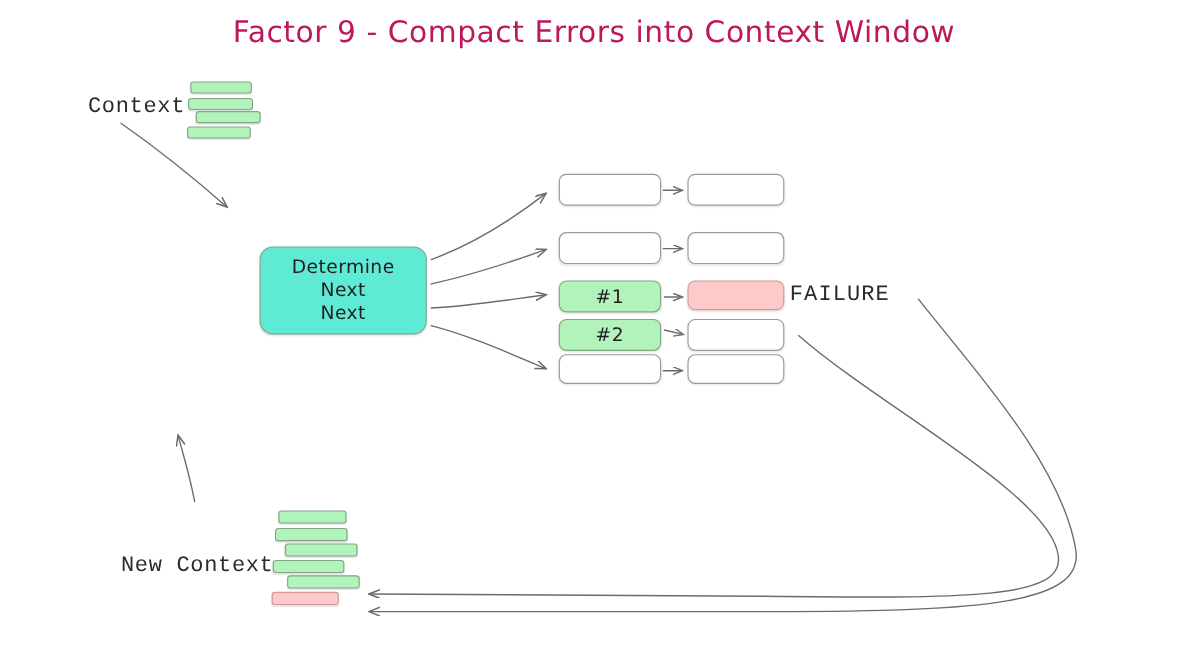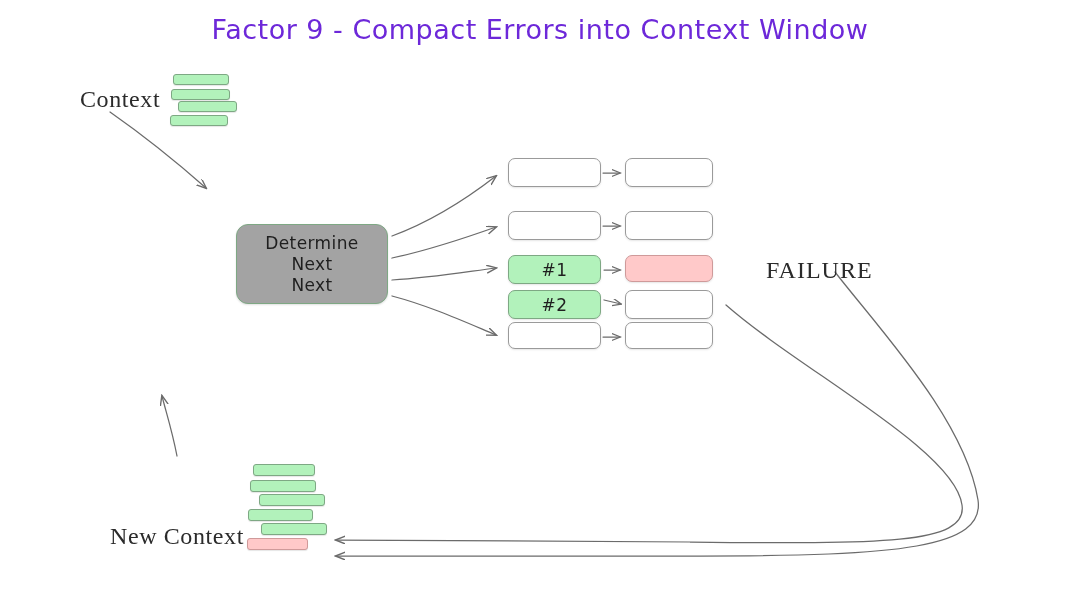--- a/index.html
+++ b/index.html
@@ -10,33 +10,33 @@
     overflow:hidden;
     position:relative;
   }
   #canvas{position:absolute;inset:0;width:1080px;height:608px;}
   .svg-layer{position:absolute;left:0;top:0;width:1080px;height:608px;pointer-events:none;}
 
   .title{
     position:absolute;
     left:0;top:14px;width:1080px;
     text-align:center;
-    color:#6d28d9;
+    color:#be185d;
     font-family:"DejaVu Sans", sans-serif;
     font-size:27px;
     font-weight:400;
     letter-spacing:0.5px;
     white-space:nowrap;
   }
 
   .hand-label{
     position:absolute;
     color:#2b2b2b;
-    font-family:Liberation Serif, serif;
-    font-size:24px;
+    font-family:Liberation Mono, monospace;
+    font-size:20px;
     white-space:nowrap;
     letter-spacing:0.6px;
   }
 
   .bar{
     position:absolute;
     border:1px solid #7ea884;
     border-radius:3px;
     box-sizing:border-box;
     background:#b2f2bb;
@@ -64,21 +64,21 @@
     font-family:"DejaVu Sans", sans-serif;
     font-size:17px;
     color:#1f1f1f;
     letter-spacing:0.5px;
   }
 
   .decision{
     position:absolute;
     left:236px;top:224px;width:152px;height:80px;
     box-sizing:border-box;
-    background:#a3a3a3;
+    background:#5eead4;
     border:1px solid #7ea884;
     border-radius:12px;
     box-shadow:0 1px 2px rgba(0,0,0,0.12);
   }
   .decision-text{
     position:absolute;inset:0;
     display:flex;flex-direction:column;
     align-items:center;justify-content:center;
     font-family:"DejaVu Sans", sans-serif;
     font-size:17px;line-height:21px;color:#1f1f1f;
@@ -173,24 +173,24 @@
     </div>
 
     <div class="node" style="left:508px;top:322px;width:93px;height:27px;">
       <div class="node-label"></div>
     </div>
     <div class="node" style="left:625px;top:322px;width:88px;height:27px;">
       <div class="node-label"></div>
     </div>
   </div>
 
-  <div class="hand-label" style="left:766px;top:257px;letter-spacing:1px;">FAILURE</div>
-
-
-  <div class="hand-label" style="left:110px;top:503px;margin-top:20px;">New Context</div>
+  <div class="hand-label" style="left:718px;top:257px;letter-spacing:1px;">FAILURE</div>
+
+
+  <div class="hand-label" style="left:110px;top:503px;">New Context</div>
 
   <div>
     <div class="bar" style="left:253px;top:464px;width:62px;height:12px;"></div>
     <div class="bar" style="left:250px;top:480px;width:66px;height:12px;"></div>
     <div class="bar" style="left:259px;top:494px;width:66px;height:12px;"></div>
     <div class="bar" style="left:248px;top:509px;width:65px;height:12px;"></div>
     <div class="bar" style="left:261px;top:523px;width:66px;height:12px;"></div>
     <div class="bar pink" style="left:247px;top:538px;width:61px;height:12px;"></div>
   </div>
 

